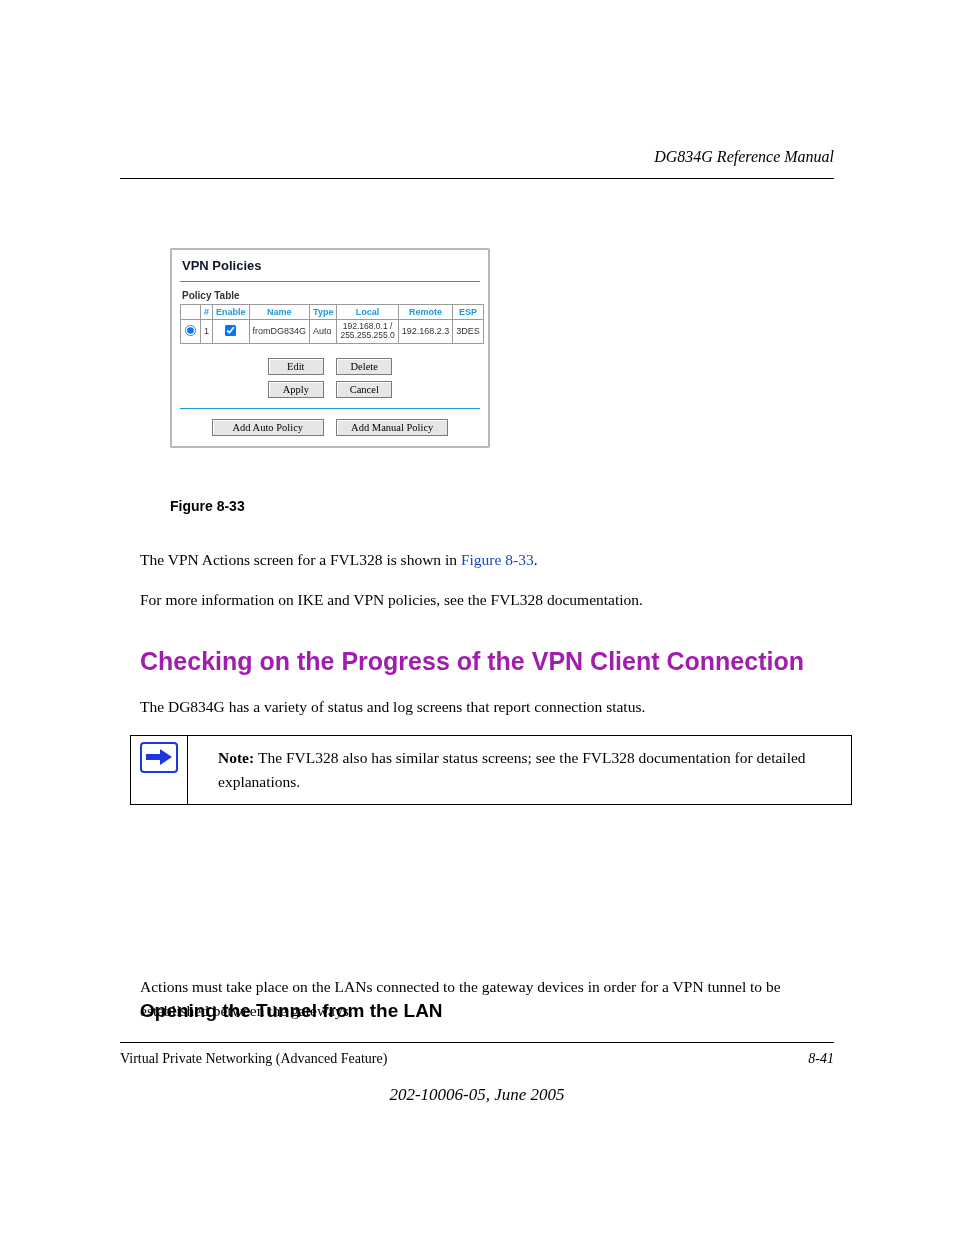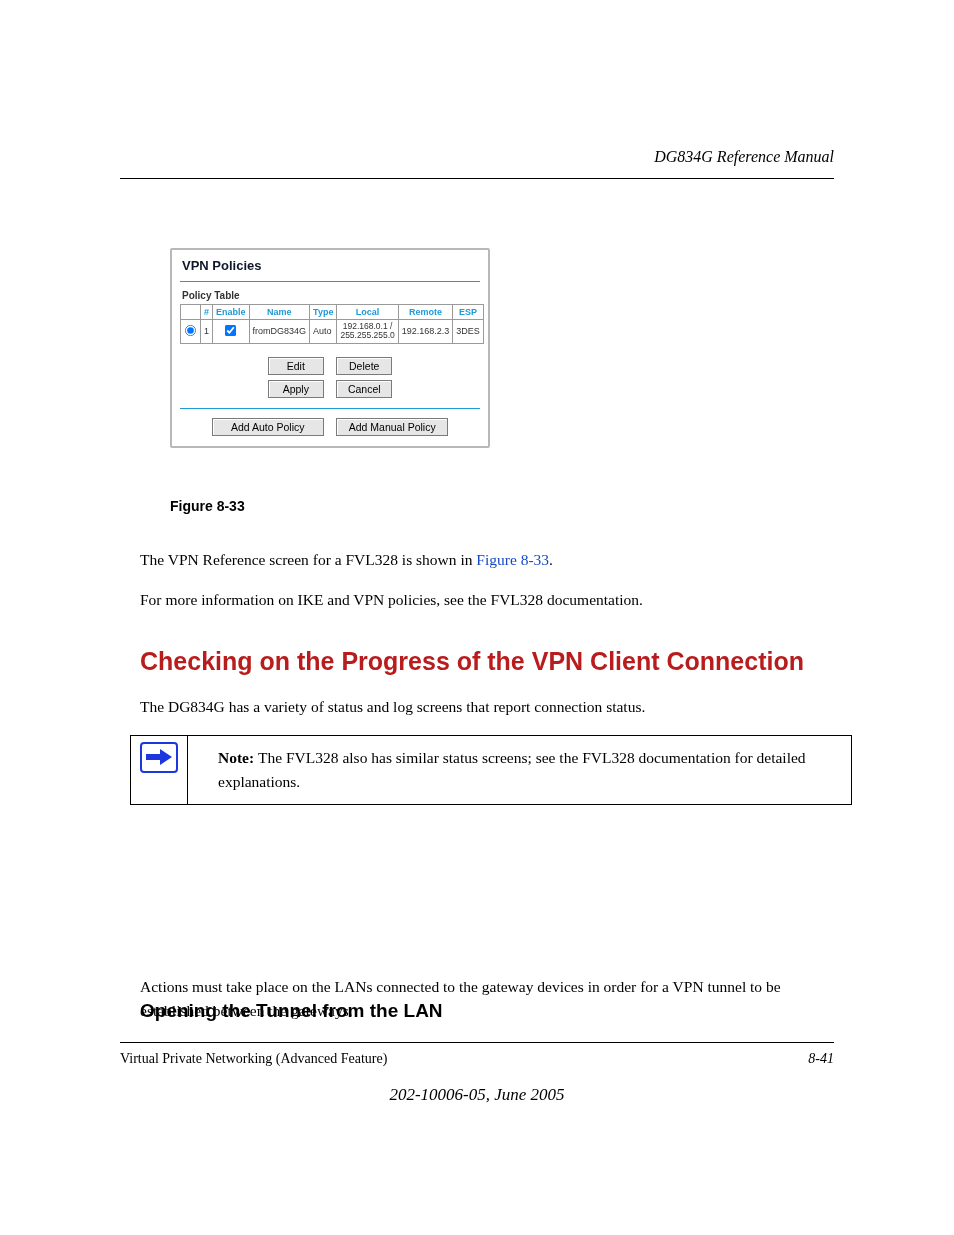--- a/index.html
+++ b/index.html
@@ -99,21 +99,21 @@
   
   .btn-row {
     text-align: center;
     margin: 12px 0 4px 0;
   }
   .winbtn {
     display: inline-block;
     min-width: 56px;
     padding: 2px 10px;
     margin: 0 4px;
-    font-family: Liberation Sans, sans-serif;
+    font-family: Liberation Serif, serif;
     font-size: 10.5px;
     background: #e6e6e6;
     border: 1px solid #7a7a7a;
     box-shadow: inset 1px 1px 0 #fff;
     cursor: pointer;
   }
   .winbtn.wide { min-width: 112px; }
   .fig-sep2 { height:1px; background:#1e9ad6; margin: 10px 0 8px 0; }
   .figure-caption {
     position: absolute;
@@ -133,21 +133,21 @@
     font-size: 15.5px;
     line-height: 1.55;
     color: #000;
   }
   .body-text p { margin: 0 0 16px 0; }
   .link { color: #1648c8; }
   .sec-head {
     font-family: Arial, Helvetica, sans-serif;
     font-size: 25px;
     font-weight: bold;
-    color: #b91c1c;
+    color: #a21caf;
     margin: 30px 0 14px 0;
   }
   
   .notebox {
     display: flex;
     border: 1px solid #000;
     width: 720px;
     margin: 8px 0 0 -10px;
     gap: 20px;
   }
@@ -277,21 +277,21 @@
           <button class="winbtn wide">Add Manual Policy</button>
         </div>
       </div>
     </div>
   </div>
 
   <div class="figure-caption">Figure 8-33</div>
 
   <div class="body-text">
     <p>
-      <span>The VPN Reference screen for a FVL328 is shown in </span><span class="link">Figure 8-33</span><span>.</span>
+      <span>The VPN Actions screen for a FVL328 is shown in </span><span class="link">Figure 8-33</span><span>.</span>
     </p>
     <p>For more information on IKE and VPN policies, see the FVL328 documentation.</p>
 
     <div class="sec-head">Checking on the Progress of the VPN Client Connection</div>
 
     <p>The DG834G has a variety of status and log screens that report connection status.</p>
 
     <div class="notebox">
       <div class="iconcell">
         <div class="arrow-icon">

